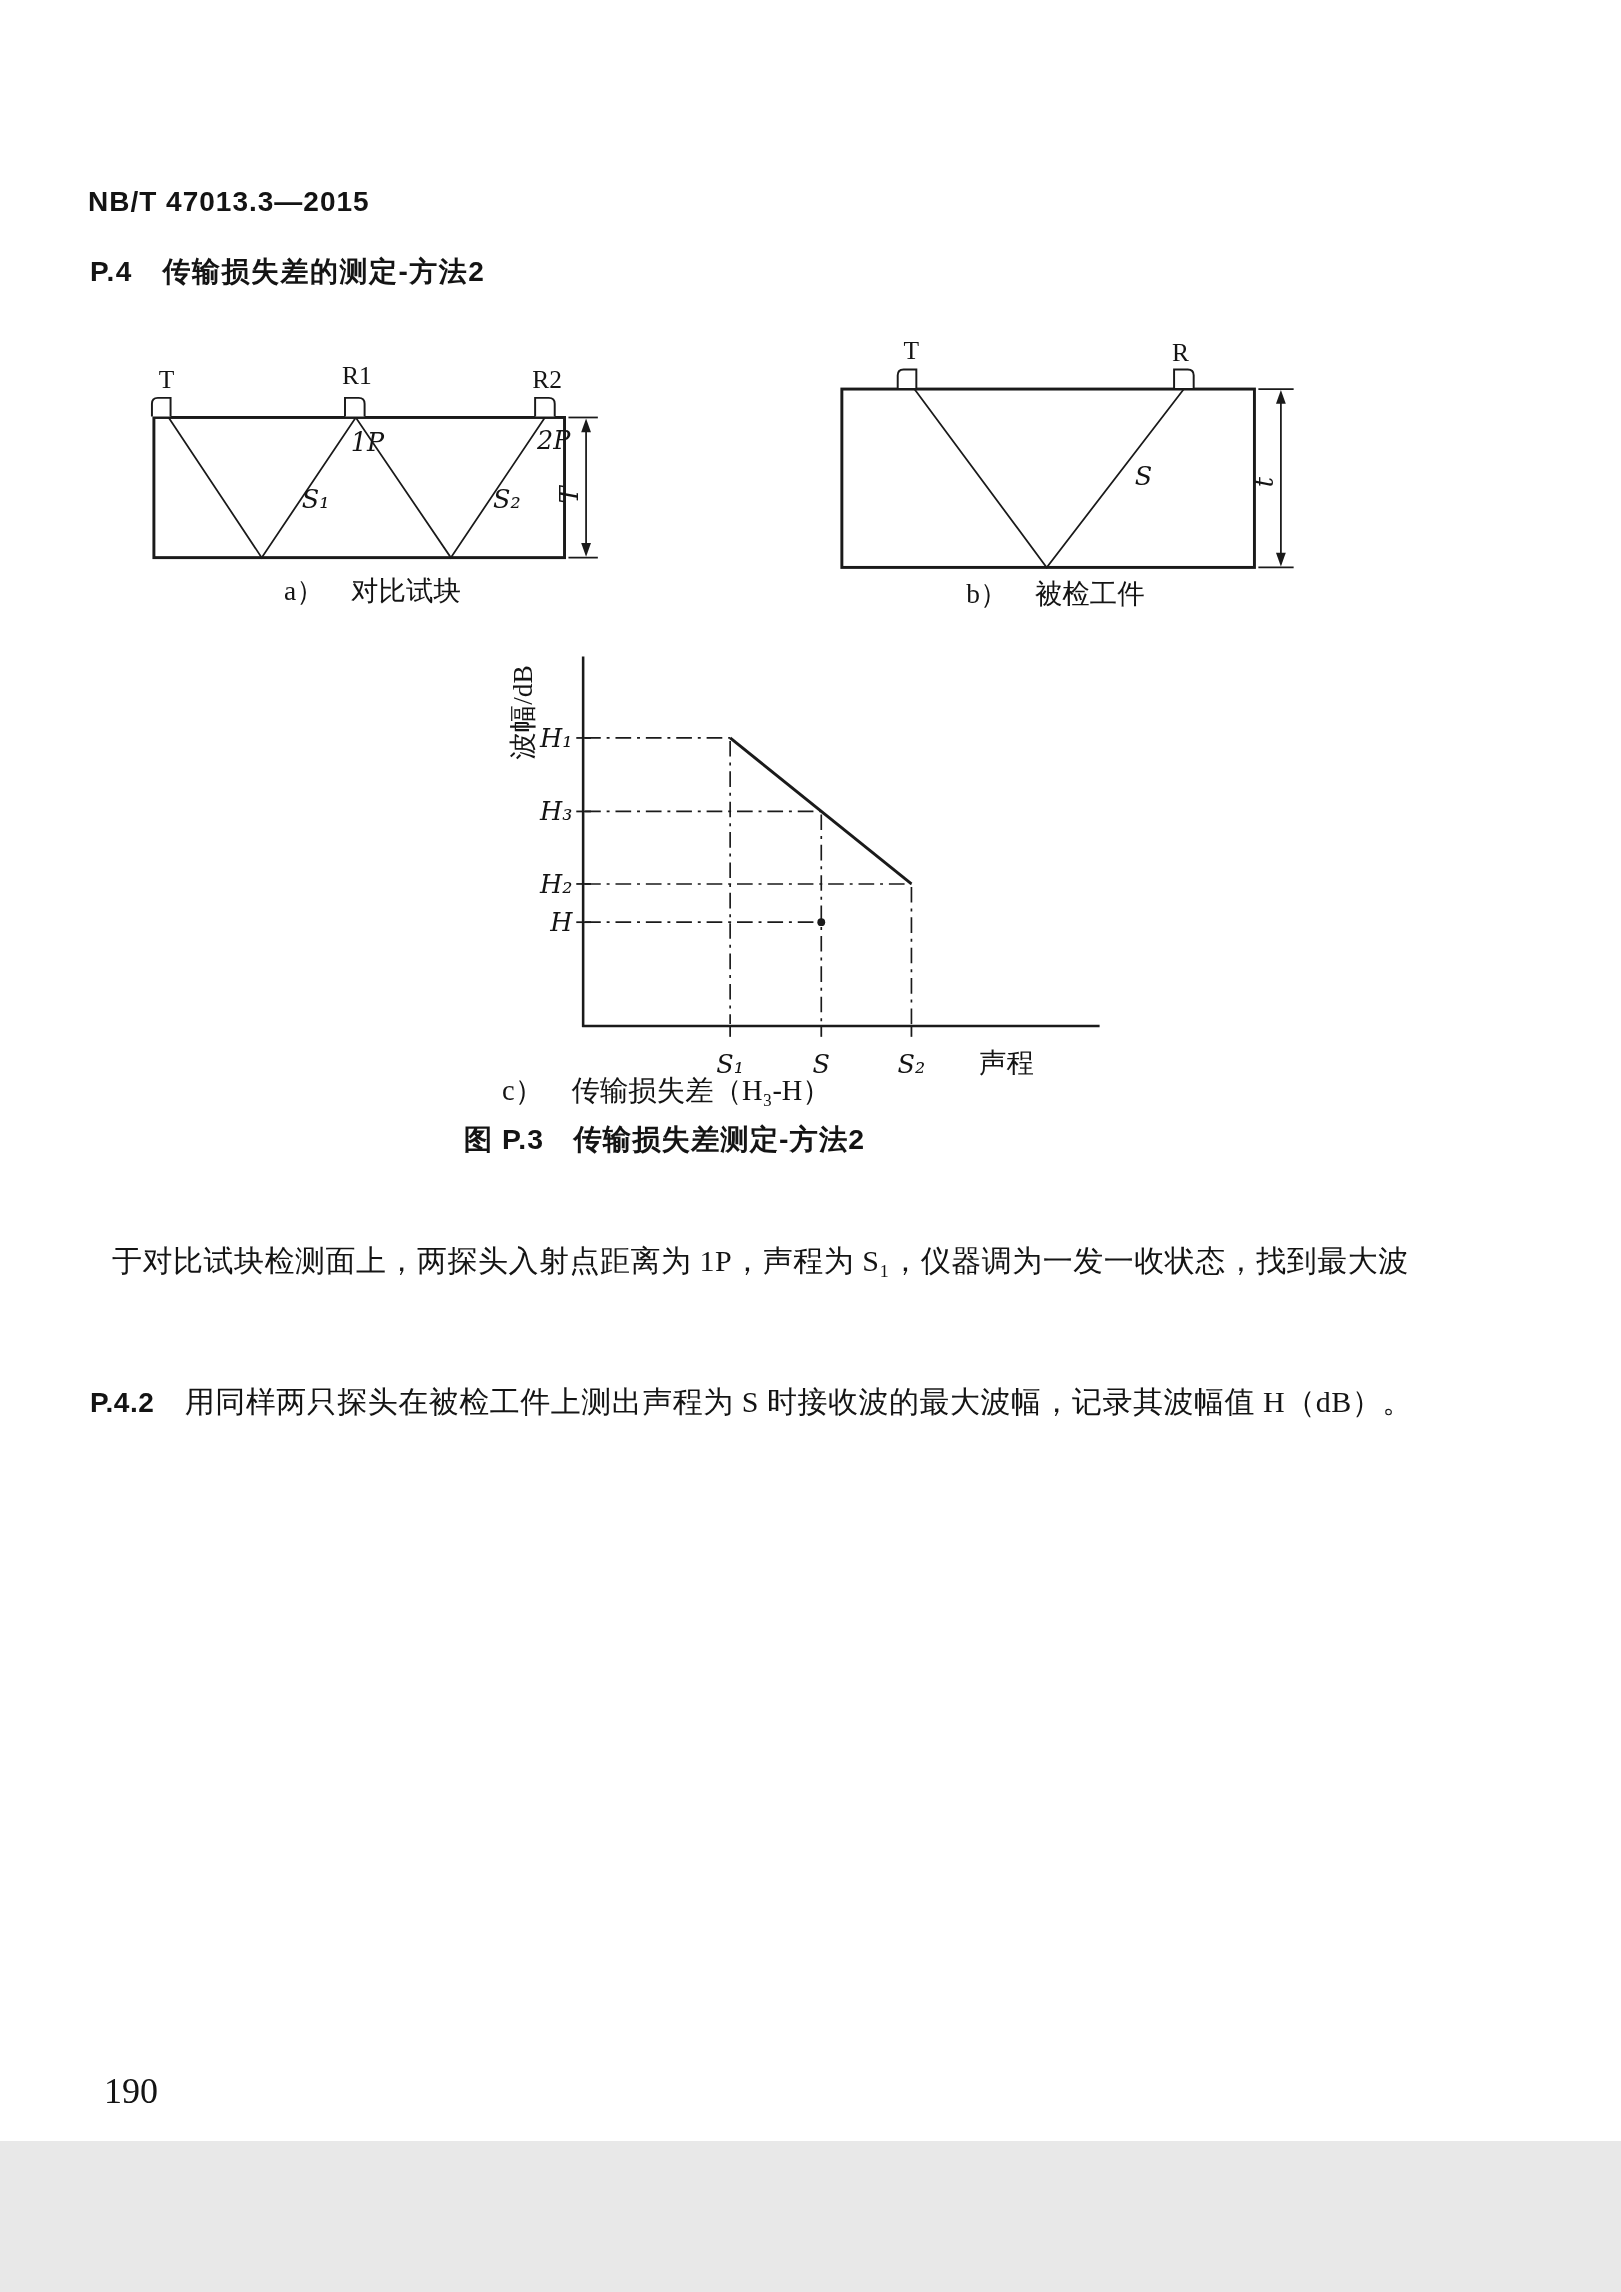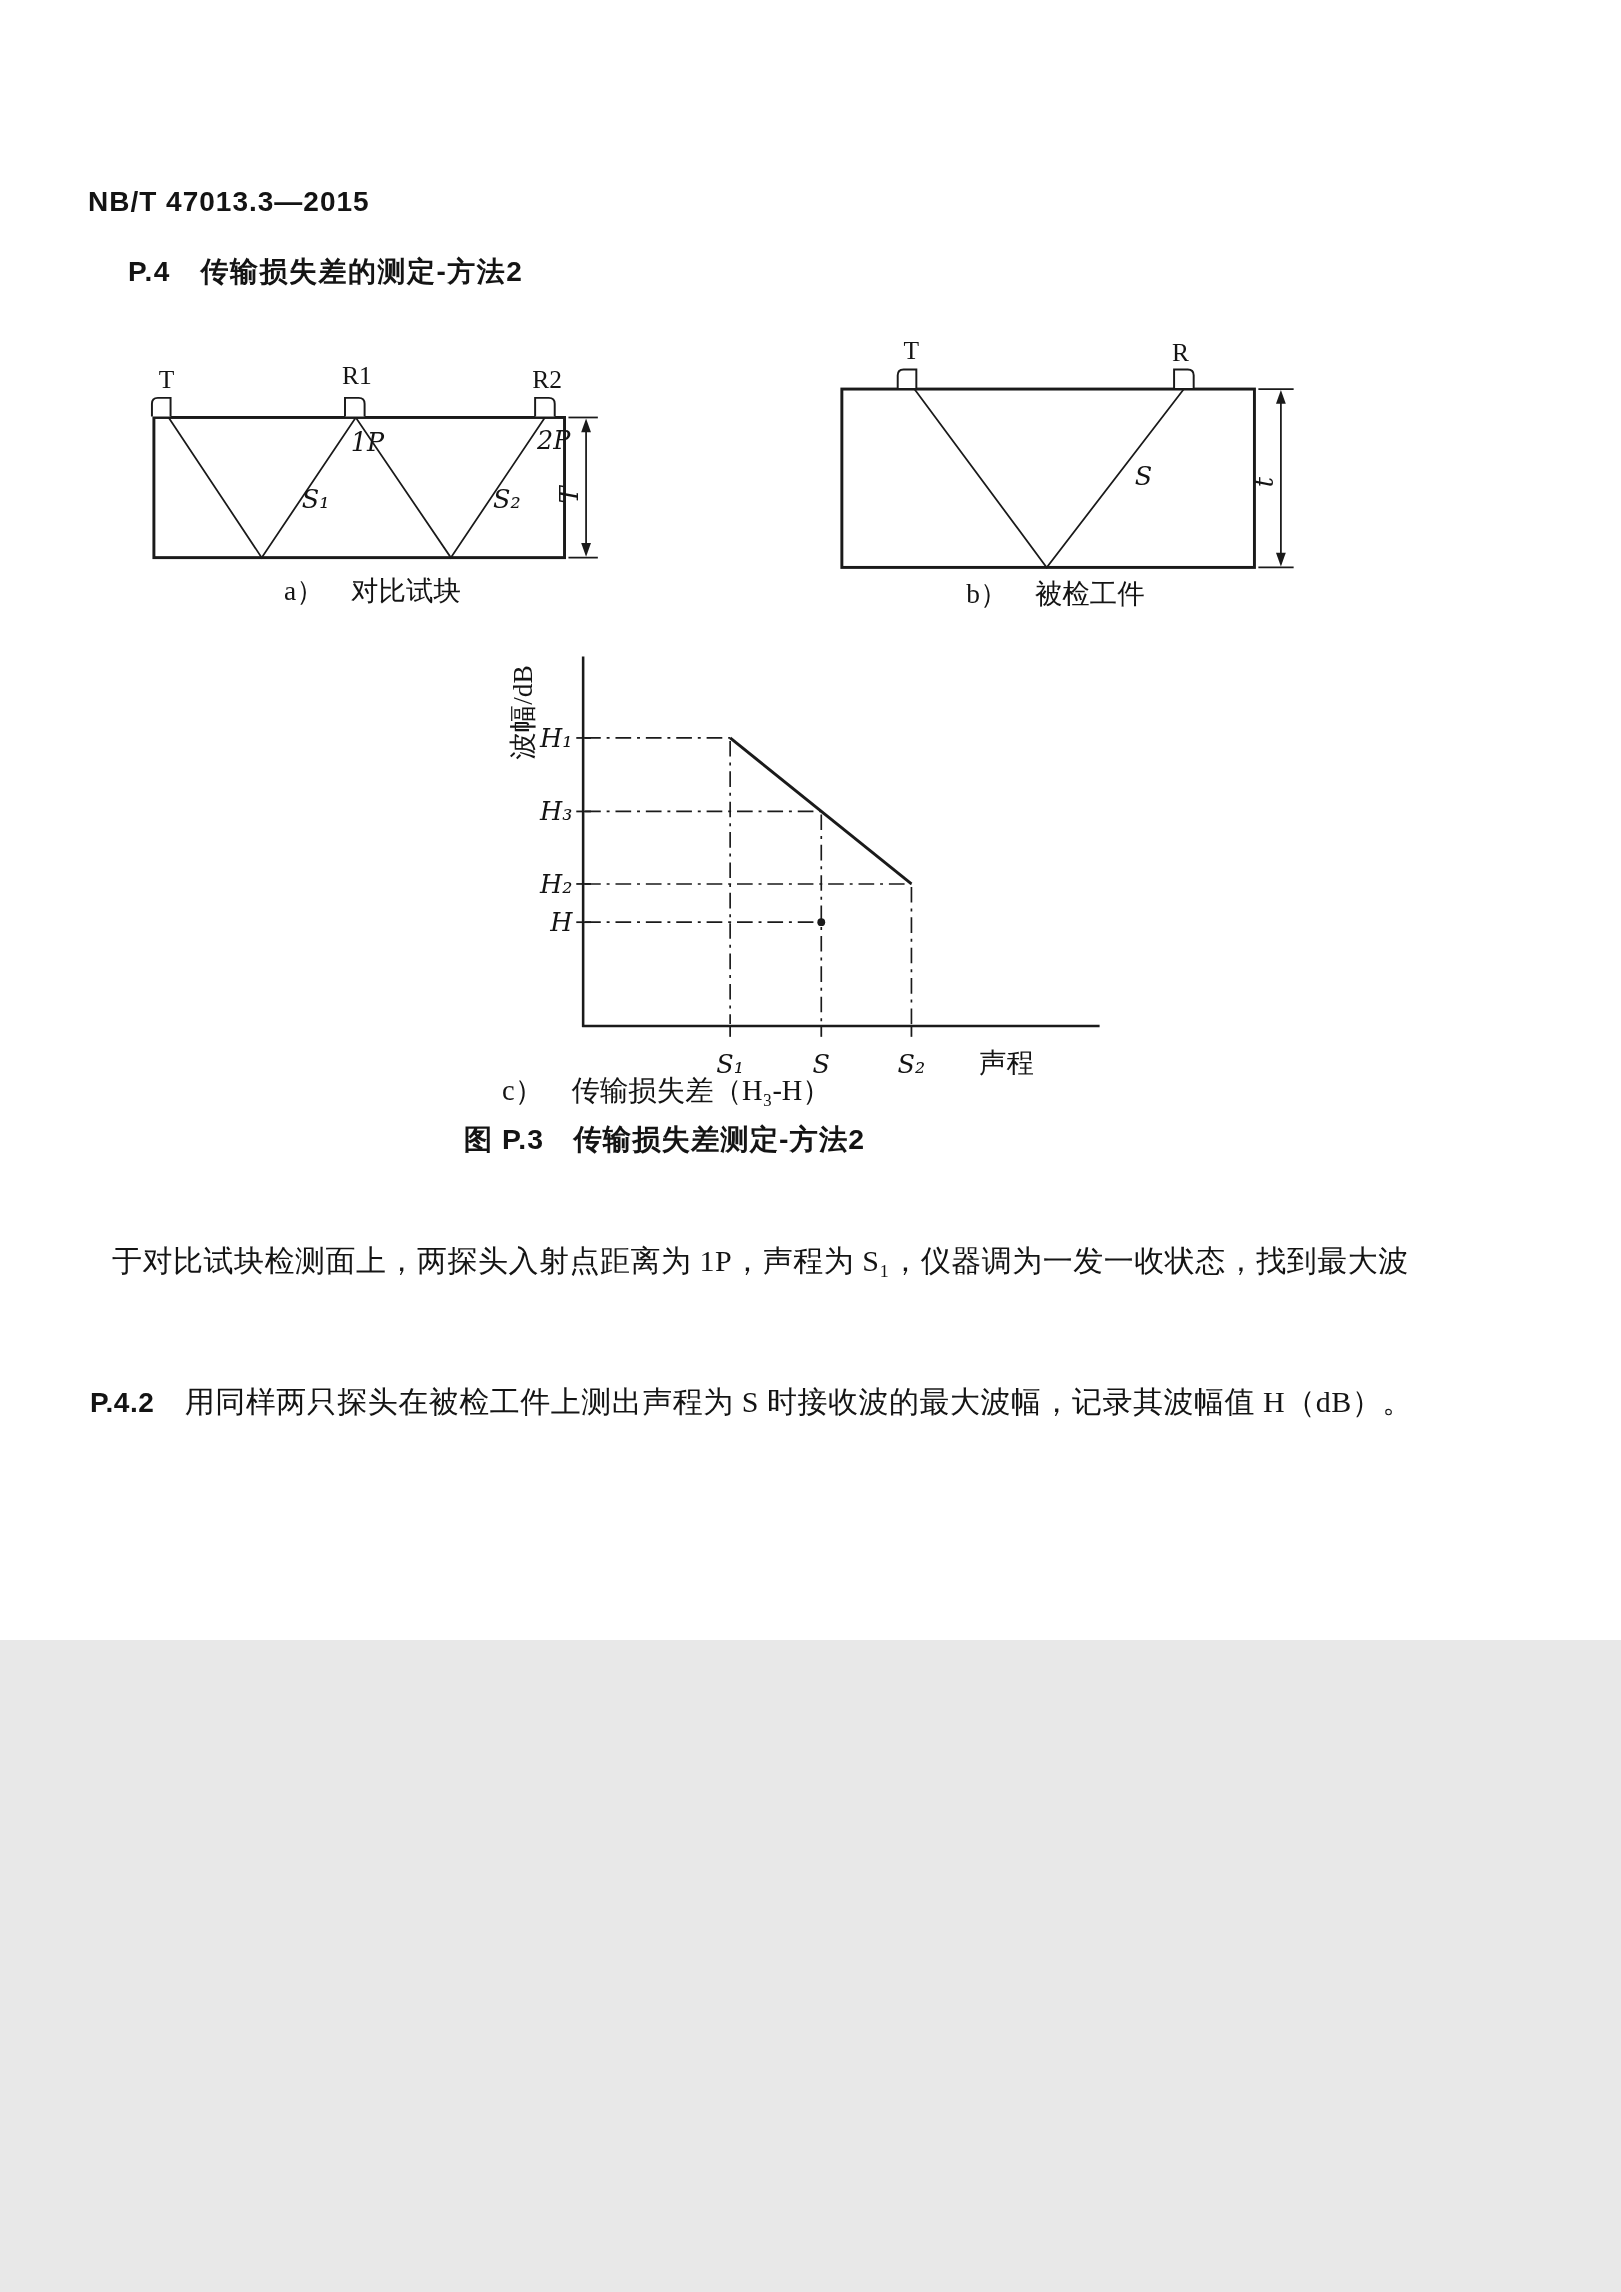--- a/index.html
+++ b/index.html
@@ -1,22 +1,22 @@
 <!DOCTYPE html>
 <html><head>
 <meta charset="utf-8">
 <style>
   html,body{margin:0;padding:0;background:#e8e8e8;}
   .page{
-    position:relative;width:1621px;height:1640px;background:#ffffff;
+    position:relative;width:1621px;height:2141px;background:#ffffff;
     font-family:"Liberation Serif","DejaVu Serif",serif;color:#141414;overflow:hidden;
   }
   .hd{position:absolute;font-family:"Liberation Sans","DejaVu Sans",sans-serif;font-weight:bold;}
   #std-code{top:186px;left:88px;font-size:28px;letter-spacing:1px;}
-  #sec-title{top:253px;left:90px;font-size:28px;letter-spacing:1.5px;margin-left:38px;}
+  #sec-title{top:253px;left:90px;font-size:28px;letter-spacing:1.5px;}
   .bodyline{position:absolute;font-size:30px;line-height:39px;white-space:nowrap;letter-spacing:0.5px;}
   .bodyline b{font-family:"Liberation Sans","DejaVu Sans",sans-serif;font-weight:bold;font-size:28px;}
   .L1{top:1194px;left:90px;} .L2{top:1241px;left:112px;text-align:right;} .L3{top:1288px;left:112px;}
   .L4{top:1335px;left:112px;} .L5{top:1382px;left:90px;} .L6{top:1429px;left:90px;}
   #pgnum{position:absolute;top:2070px;left:104px;font-size:36px;}
   svg{position:absolute;top:0;left:0;}
   .ln{stroke:#1a1a1a;stroke-width:1.8;fill:none;}
   .blk{stroke:#1a1a1a;stroke-width:3;fill:none;}
   .ax{stroke:#1a1a1a;stroke-width:2.6;fill:none;}
   .dashdot{stroke:#1a1a1a;stroke-width:1.7;fill:none;stroke-dasharray:16 6 3 6;}

